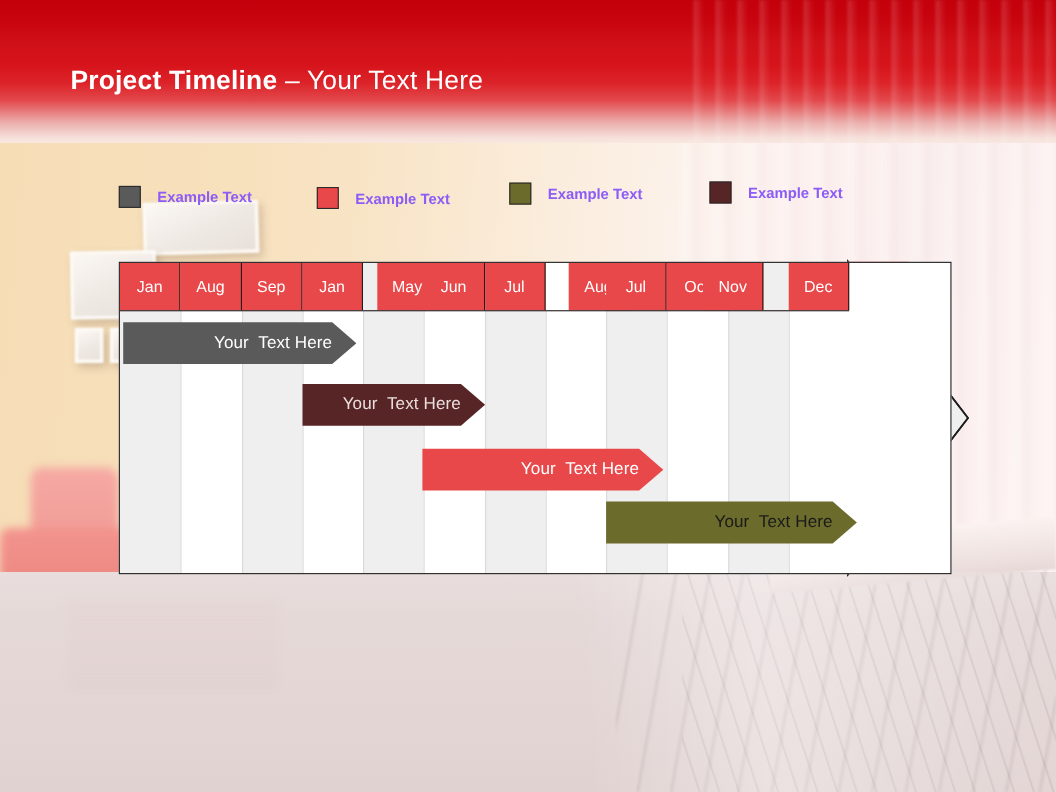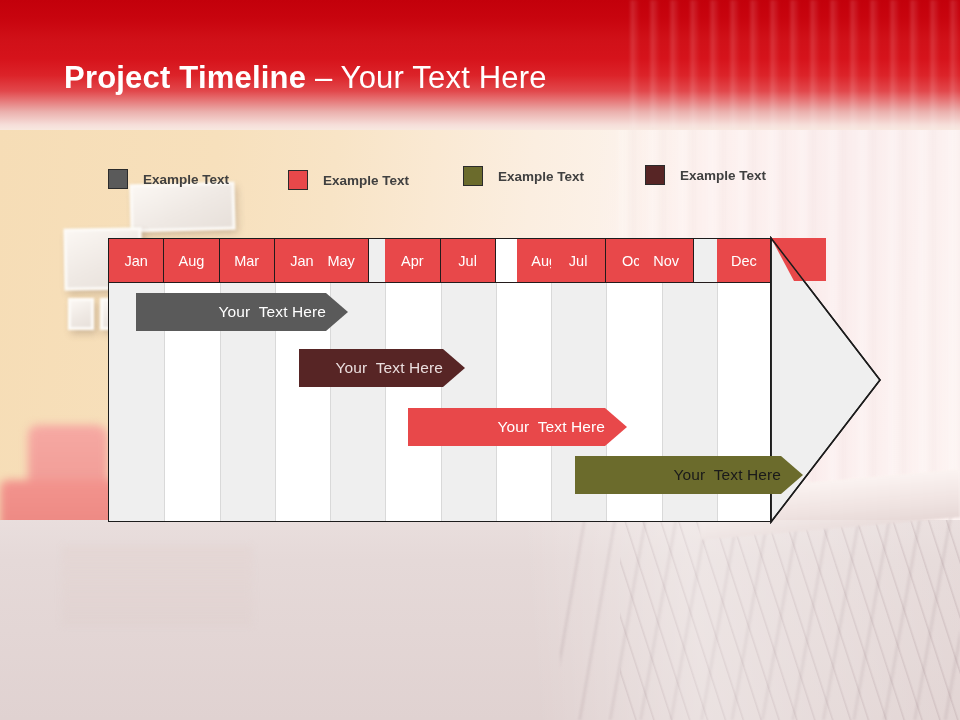--- a/index.html
+++ b/index.html
@@ -113,41 +113,41 @@
   }
   .header-streaks {
     position:absolute; left:620px; top:0; width:340px; height:130px;
     background:repeating-linear-gradient(90deg,
       rgba(255,255,255,0.00) 0px, rgba(255,255,255,0.00) 10px,
       rgba(255,255,255,0.16) 11px, rgba(255,255,255,0.00) 20px);
     filter:blur(1.5px);
   }
   .slide-title {
     position:absolute; left:64px; top:60px;
-    font-size:31px; color:#ffffff; white-space:nowrap;
+    font-size:24px; color:#ffffff; white-space:nowrap;
     letter-spacing:.2px;
   }
   .slide-title .t-bold { font-weight:bold; }
   .slide-title .t-reg  { font-weight:normal; }
 
   
   .legend-item { position:absolute; display:flex; align-items:center; }
   .legend-swatch {
     width:20px; height:20px; border:1px solid #2b2b2b; flex:none;
   }
   .legend-label {
-    margin-left:15px; font-size:13.5px; font-weight:bold; color:#404040;
+    margin-left:15px; font-size:13.5px; font-weight:bold; color:#8b5cf6;
     white-space:nowrap;
   }
 
   
   .chart { position:absolute; left:108px; top:238px; width:772px; height:284px; }
 
   .chart-grid {
-    position:absolute; left:0; top:0; width:663px; height:284px;
+    position:absolute; left:0; top:0; width:757px; height:284px;
     border:1.5px solid #1c1c1c;
     background:#ffffff;
     overflow:hidden;
   }
   .col {
     position:absolute; top:0; width:55.25px; height:284px;
   }
   .col.shade { background:#efefef; }
   .col-sep {
     position:absolute; top:43px; width:1px; height:241px; background:#d9d9d9;
@@ -161,21 +161,21 @@
   }
   .hdr-cell.first { border-left:0; }
   .hdr-bottom-line {
     position:absolute; left:0; top:43px; width:663px; height:1.2px; background:#231b1b;
   }
 
   
   .chart-arrow-svg { position:absolute; left:0; top:0; width:772px; height:284px; overflow:visible; }
 
   
-  .task-bar { position:absolute; height:38px;margin-left:24px; }
+  .task-bar { position:absolute; height:38px; }
   .task-bar svg { position:absolute; left:0; top:0; overflow:visible; }
   .task-label {
     position:absolute; top:0; height:38px; right:22px;
     display:flex; align-items:center;
     font-size:15.5px; white-space:pre; letter-spacing:.1px;
   }
 </style>
 </head>
 <body>
 
@@ -249,24 +249,24 @@
       <div class="col-sep" style="left:276.25px;"></div>
       <div class="col-sep" style="left:331.5px;"></div>
       <div class="col-sep" style="left:386.75px;"></div>
       <div class="col-sep" style="left:442px;"></div>
       <div class="col-sep" style="left:497.25px;"></div>
       <div class="col-sep" style="left:552.5px;"></div>
       <div class="col-sep" style="left:607.75px;"></div>
 
       <div class="hdr-cell first" style="left:0px;">Jan</div>
       <div class="hdr-cell" style="left:55.25px;">Aug</div>
-      <div class="hdr-cell" style="left:110.5px;">Mar</div>
+      <div class="hdr-cell" style="left:110.5px;">Sep</div>
       <div class="hdr-cell" style="left:165.75px;">Jan</div>
-      <div class="hdr-cell" style="left:205px;">May</div>
-      <div class="hdr-cell" style="left:276.25px;">Apr</div>
+      <div class="hdr-cell" style="left:234px;">May</div>
+      <div class="hdr-cell" style="left:276.25px;">Jun</div>
       <div class="hdr-cell" style="left:331.5px;">Jul</div>
       <div class="hdr-cell" style="left:408px;">Aug</div>
       <div class="hdr-cell" style="left:442px;">Jul</div>
       <div class="hdr-cell" style="left:497.25px;">Oct</div>
       <div class="hdr-cell" style="left:530px;">Nov</div>
       <div class="hdr-cell" style="left:607.75px;">Dec</div>
 
       <div class="hdr-bottom-line"></div>
     </div>
 

